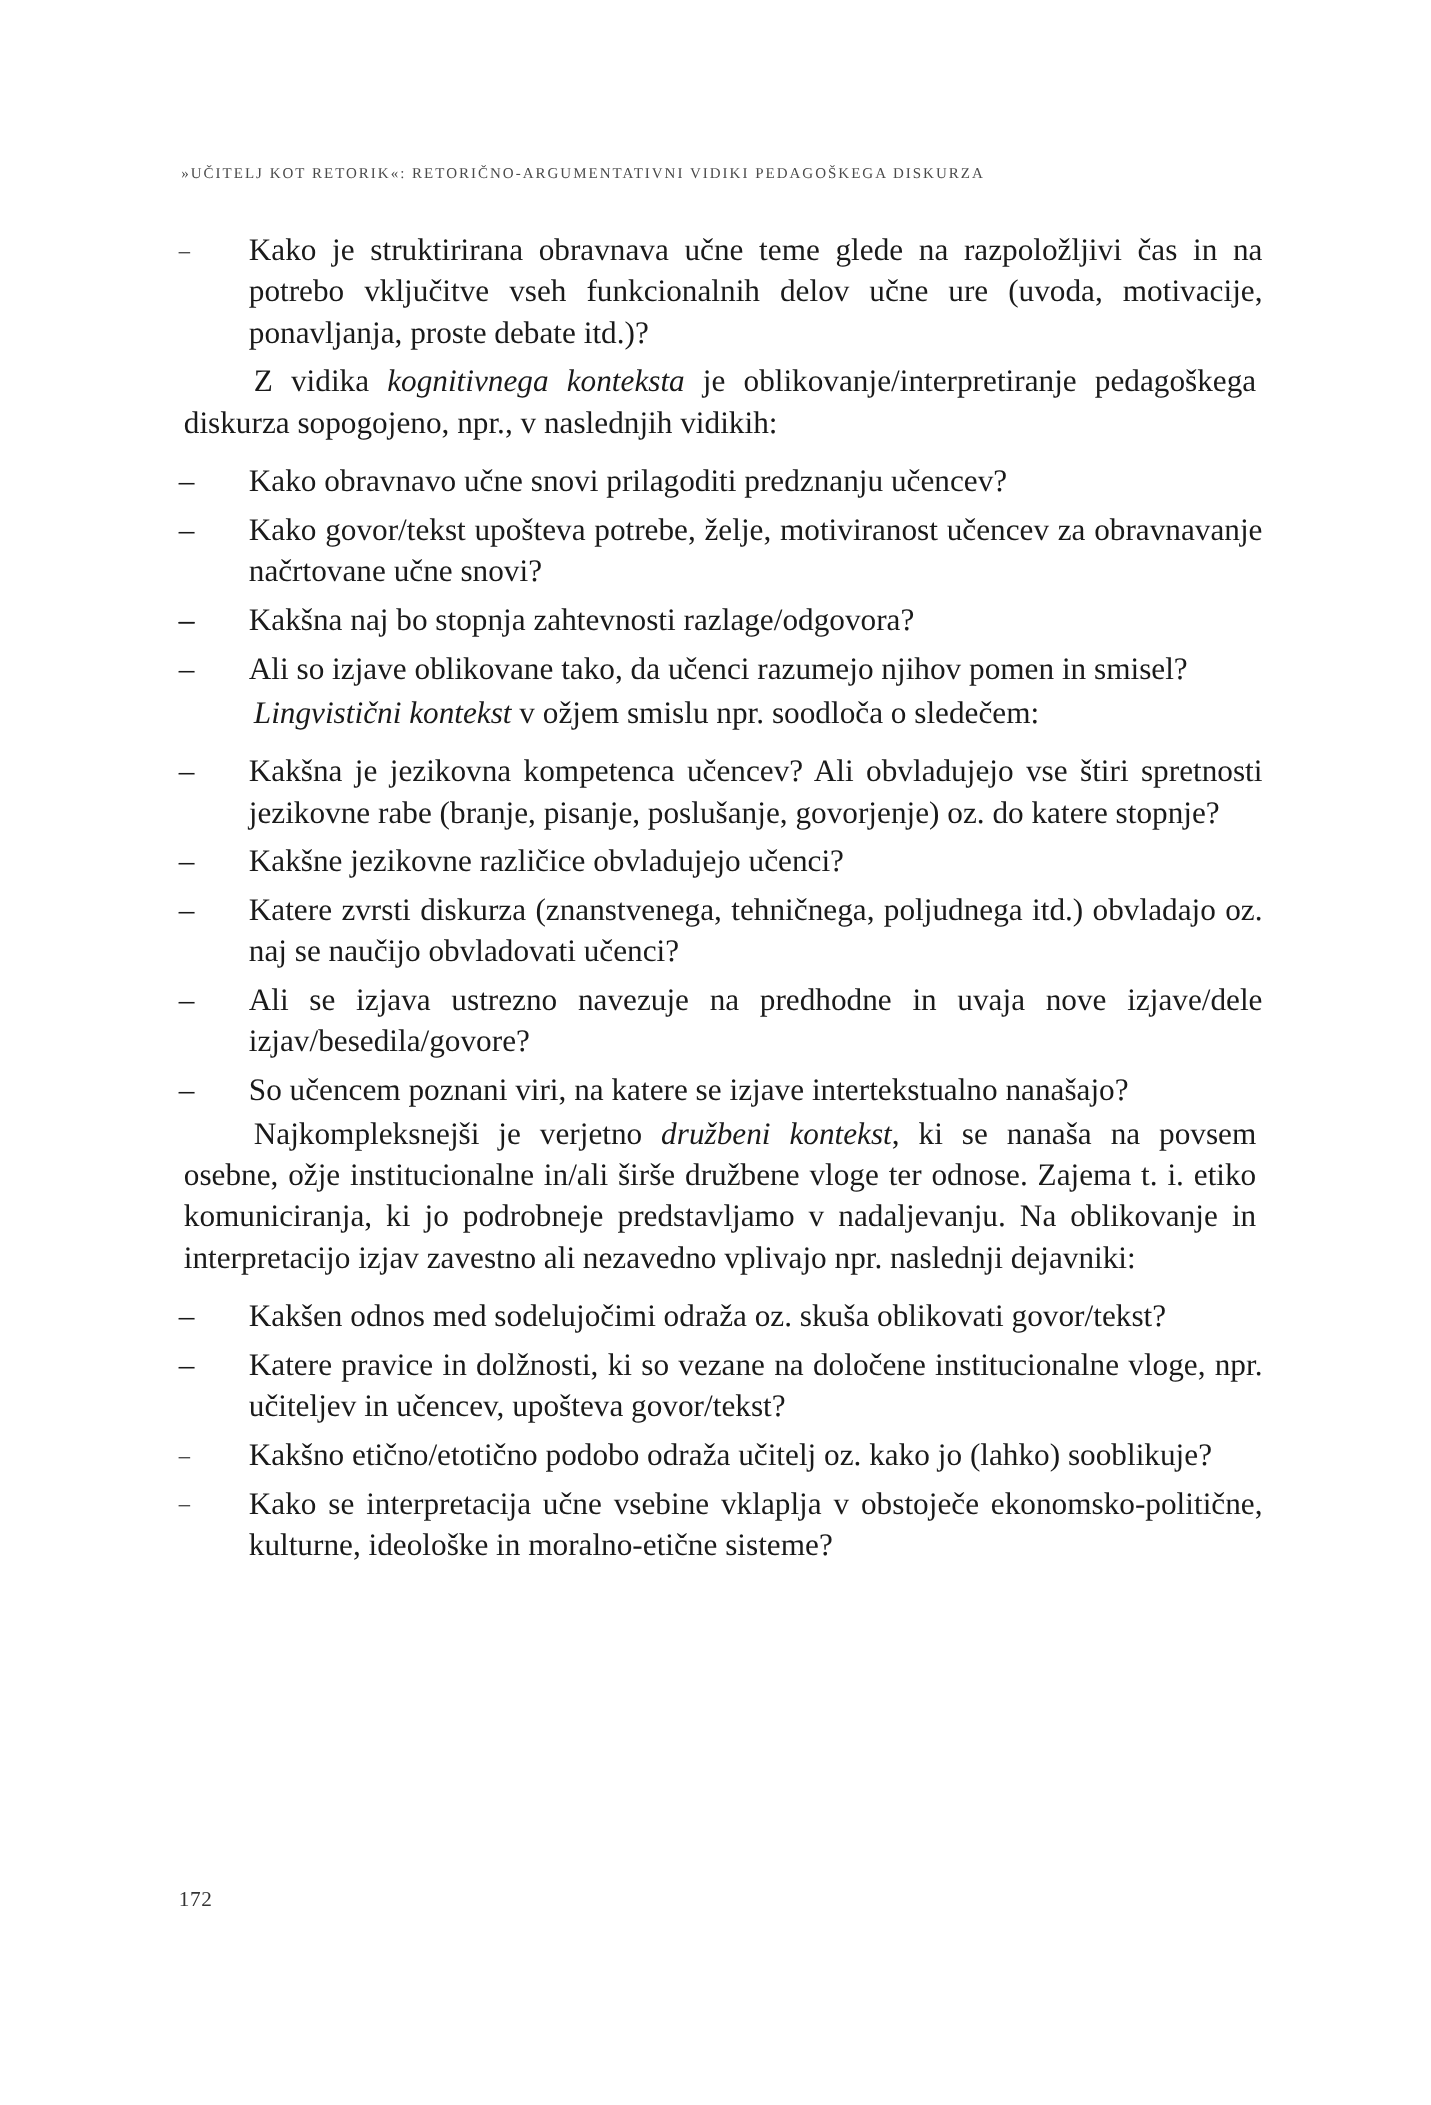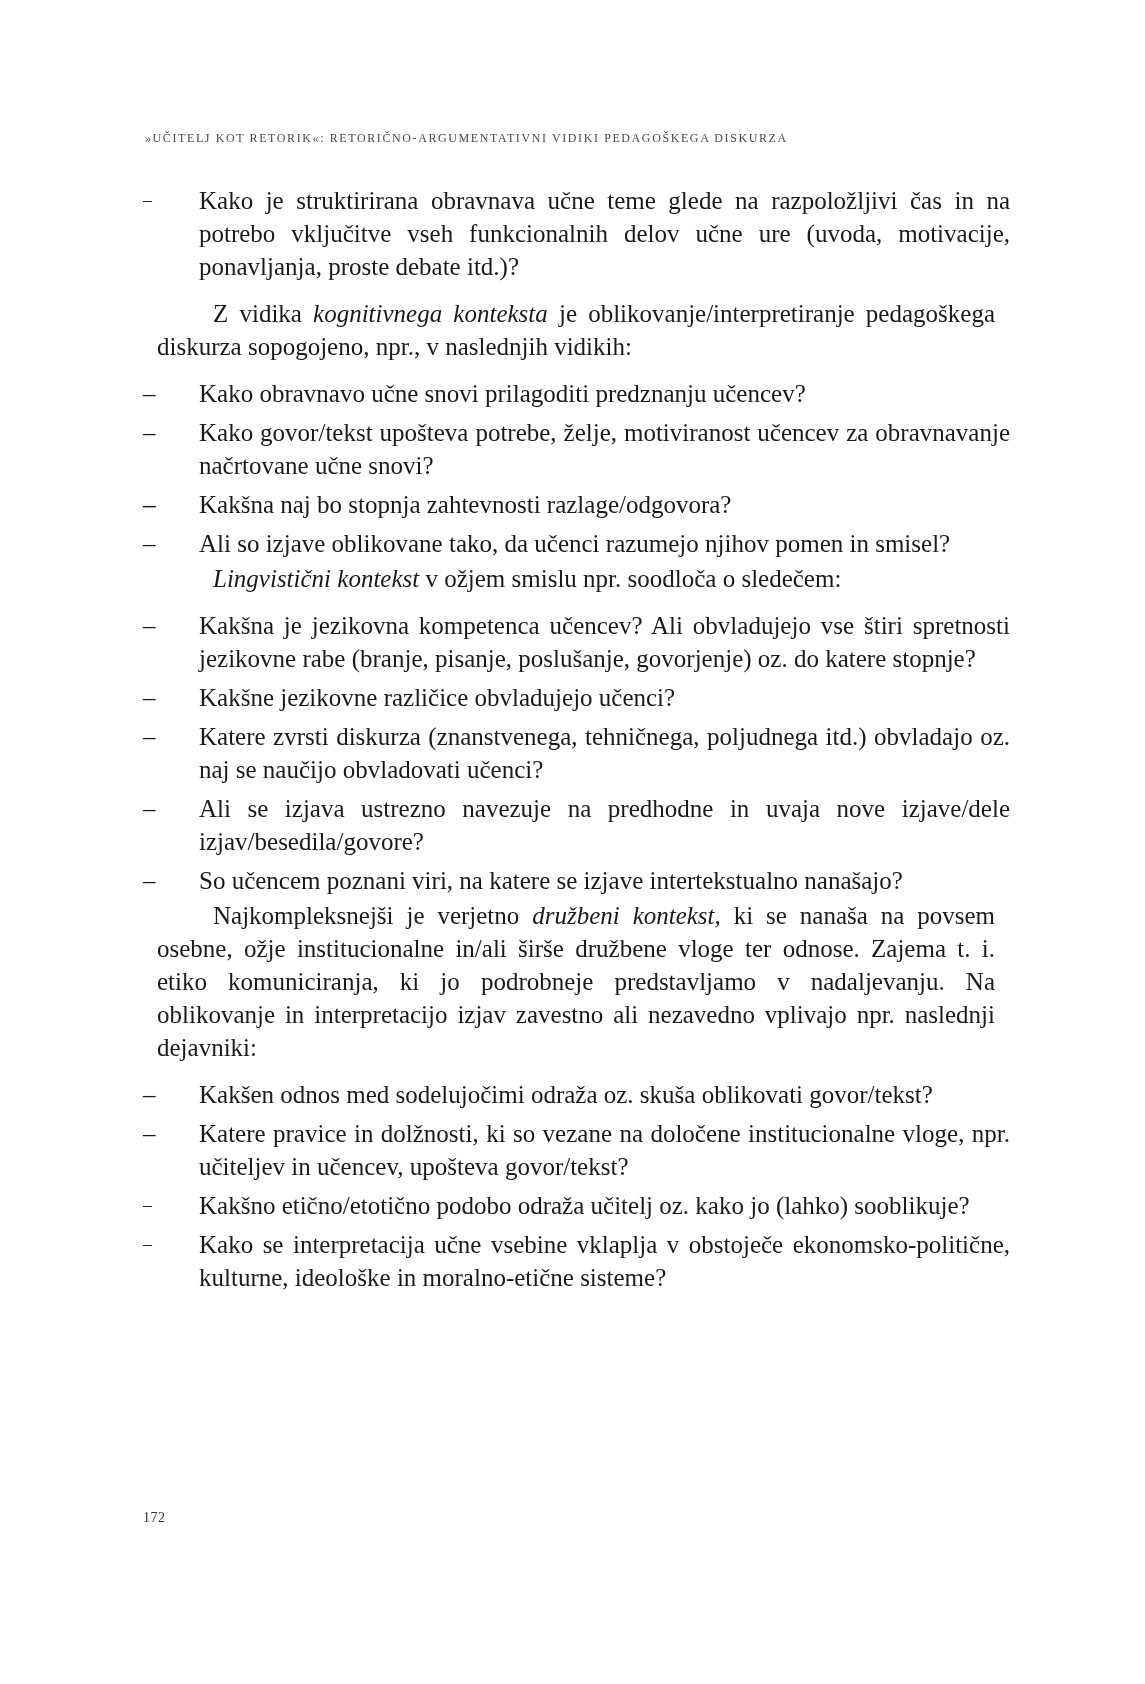--- a/index.html
+++ b/index.html
@@ -56,37 +56,37 @@
     .list-item .dash {
       position: absolute;
       left: 0;
       top: 0;
       width: 30px;
     }
     .list-item .dash.short {
       font-size: 18px;
     }
     .para {
-      margin: 14px;
+      margin: 4px;
       text-indent: 56px;
     }
     .para.after-list {
       margin-top: -4px;
     }
     .para.before-list {
       margin-bottom: 14px;
     }
     em {
       font-style: italic;
     }
     .page-number {
       position: absolute;
       left: 143px;
       top: 1510px;
-      font-size: 14px;
+      font-size: 17px;
       color: #333333;
       letter-spacing: 0.5px;
     }
   </style>
 </head>
 <body>
 
 <div class="page">
 
   <div class="running-header">»UČITELJ KOT RETORIK«: RETORIČNO-ARGUMENTATIVNI VIDIKI PEDAGOŠKEGA DISKURZA</div>

